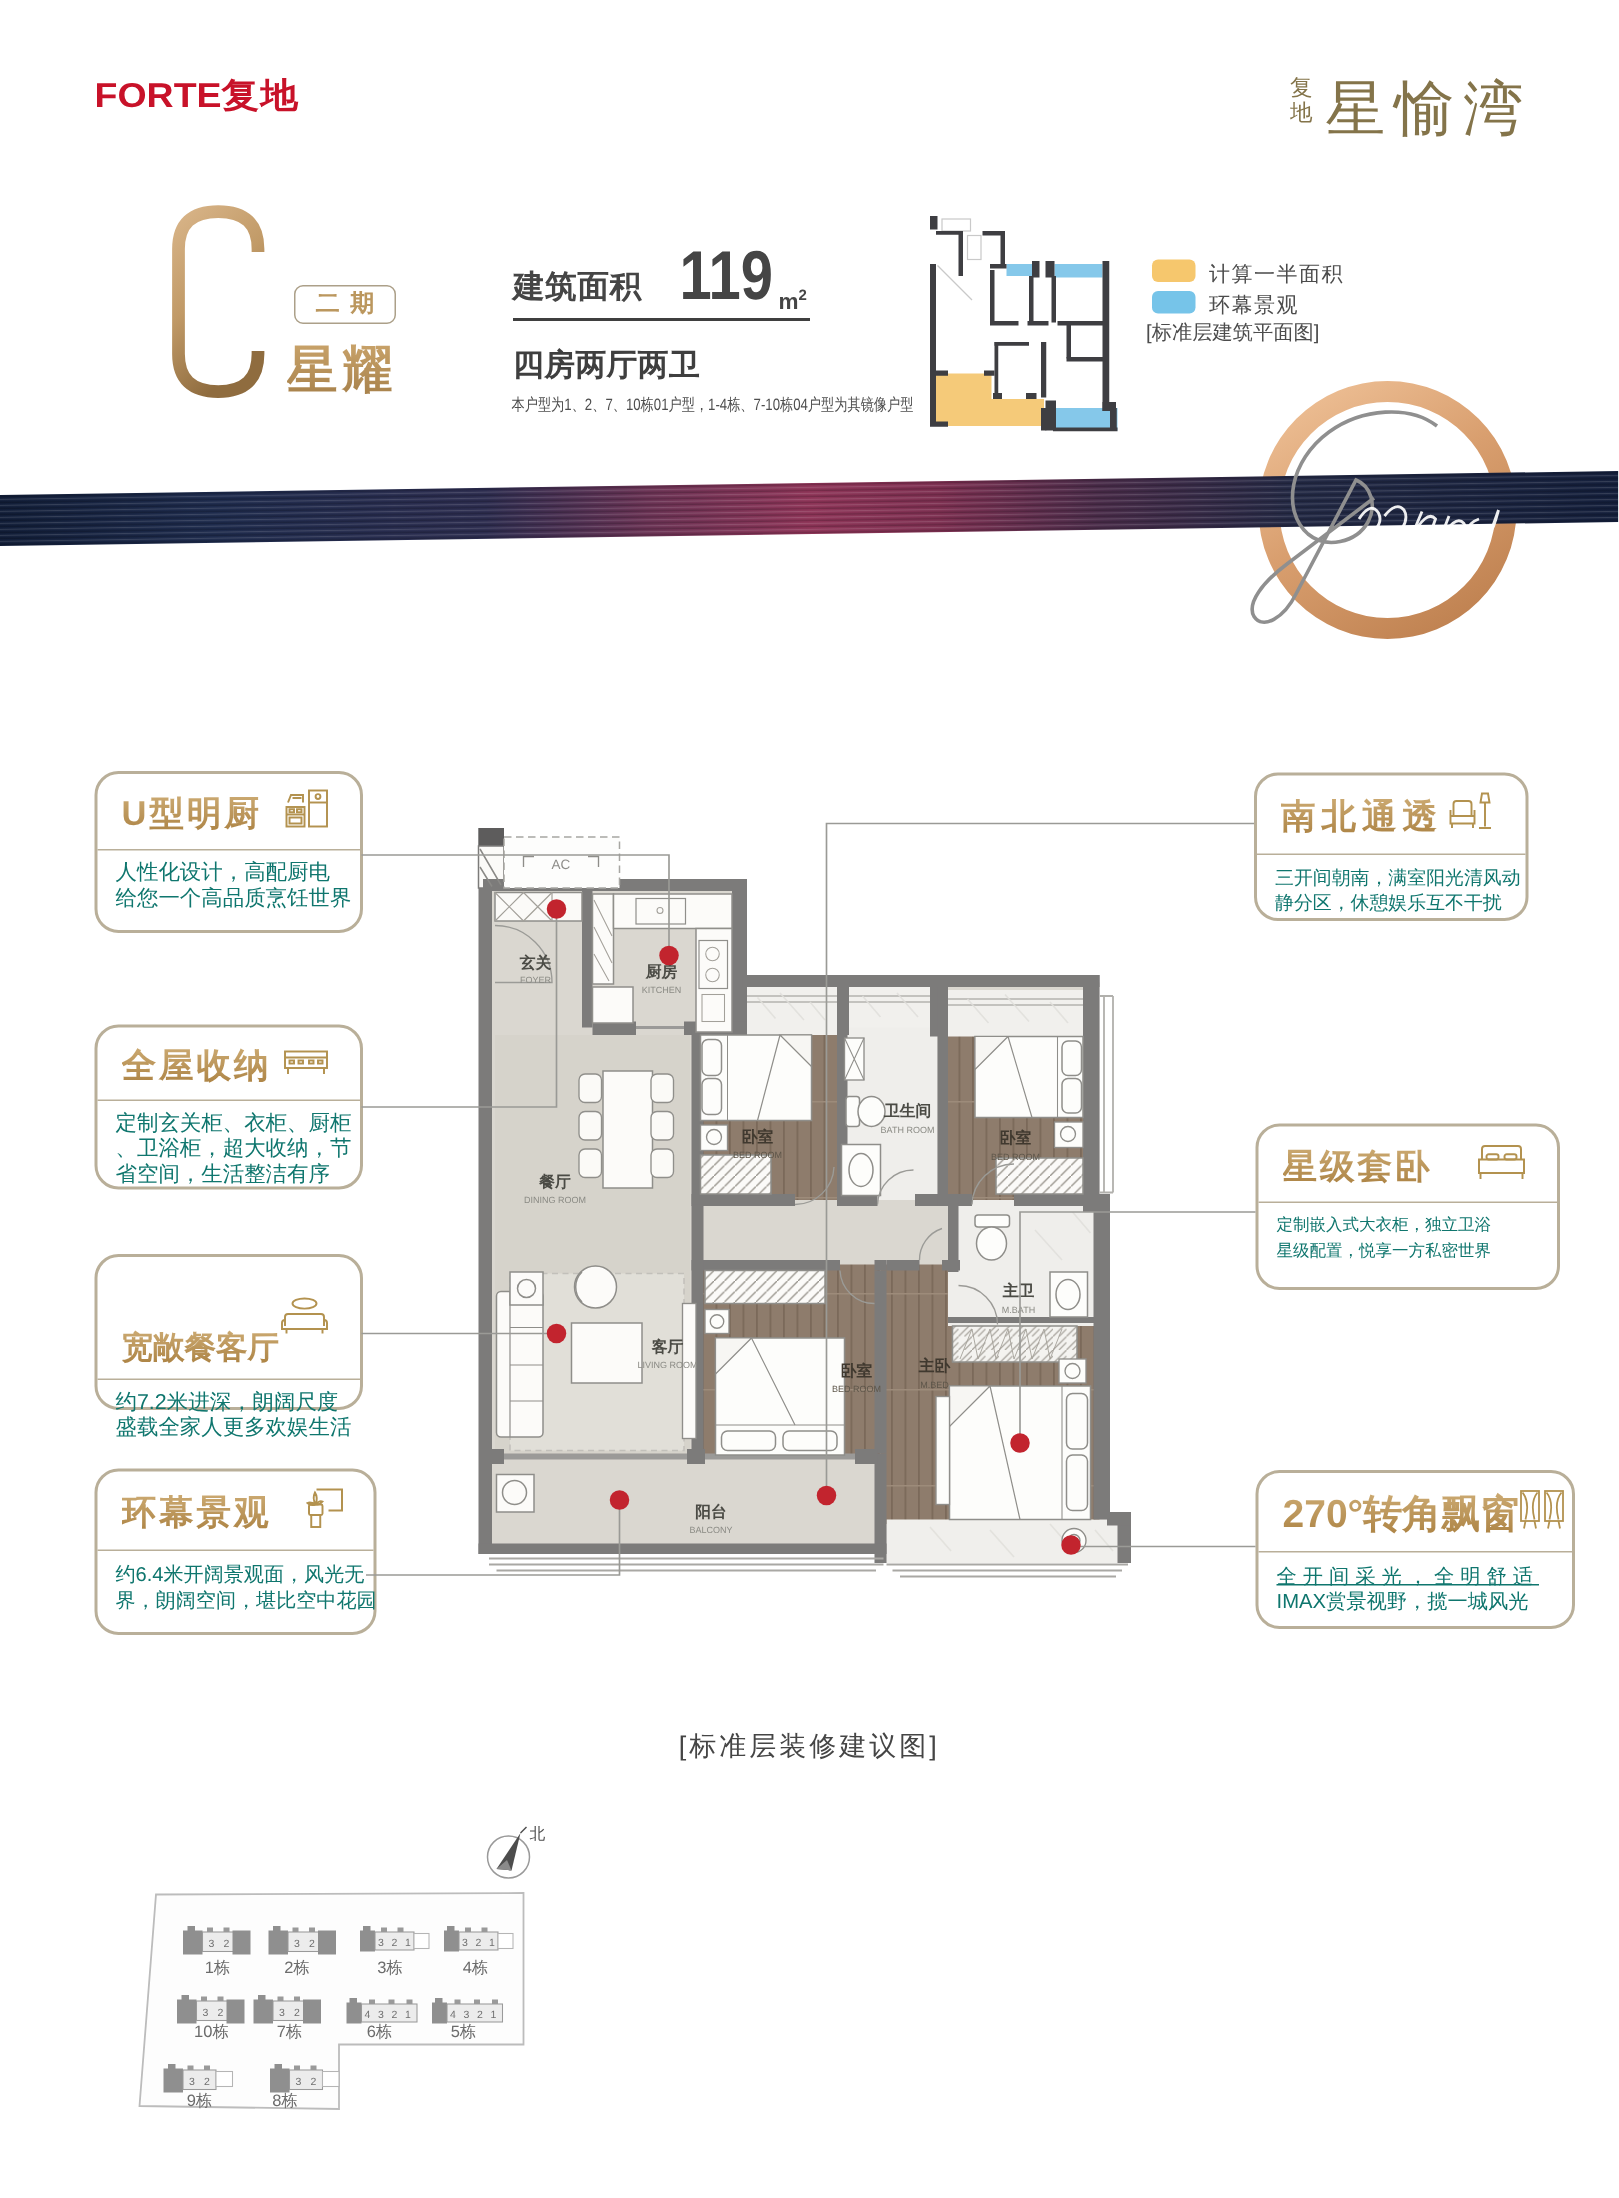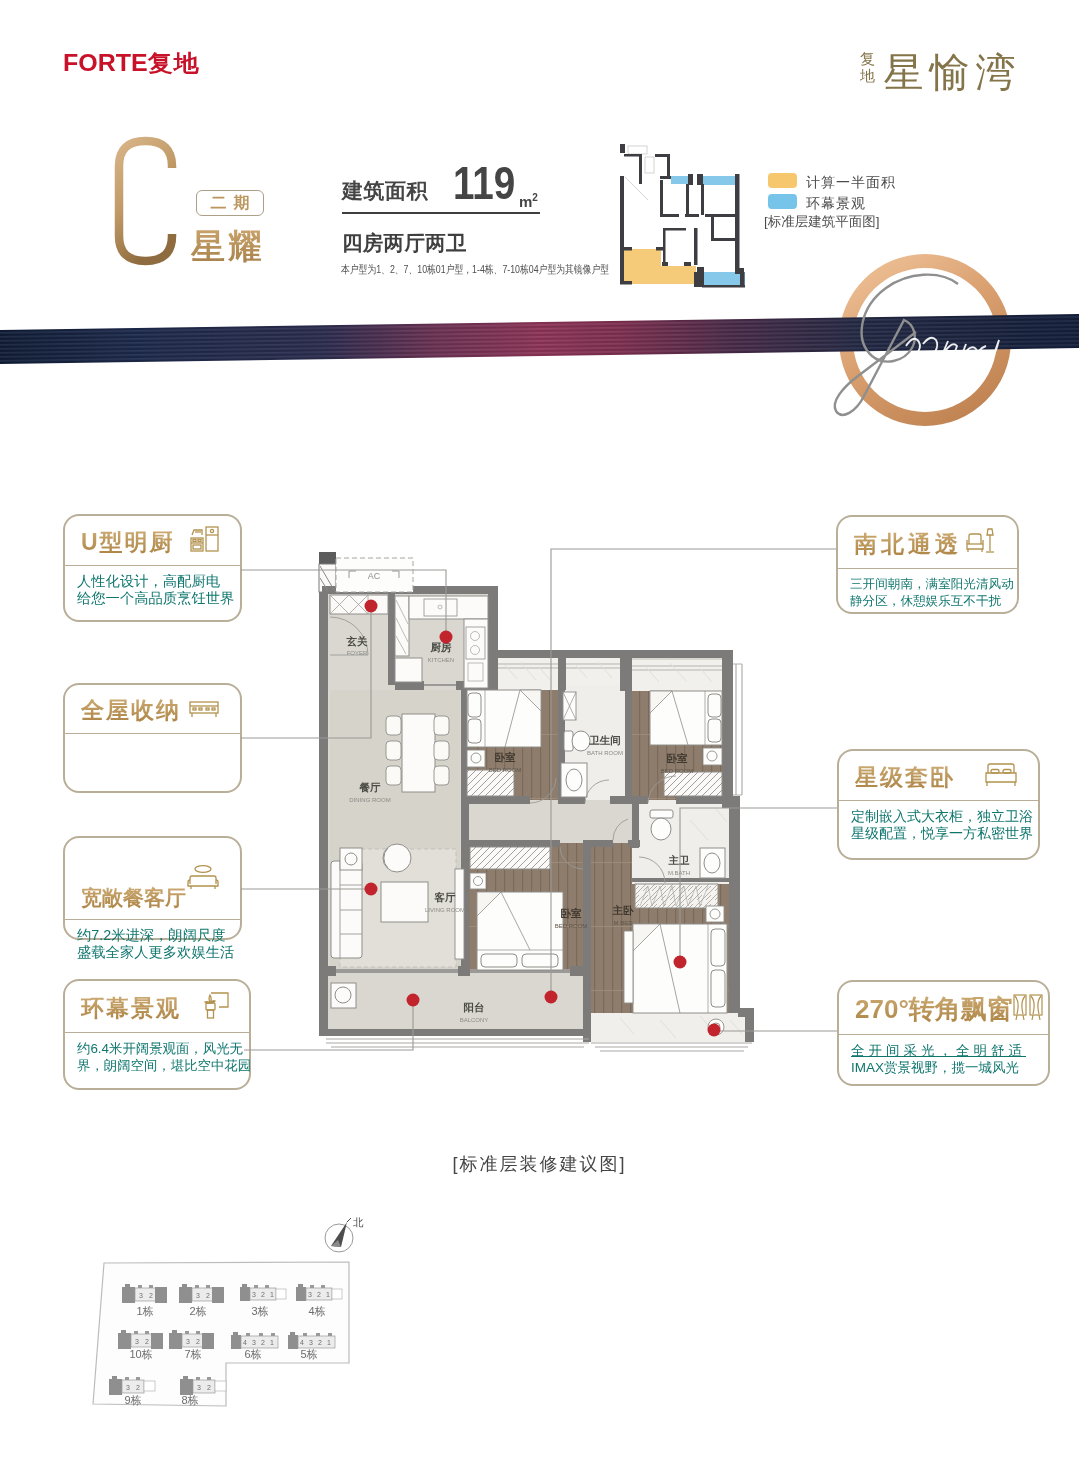--- a/index.html
+++ b/index.html
@@ -185,20 +185,21 @@
     <line x1="2" y1="10" x2="30" y2="10"></line>
     <rect x="5" y="12" width="3" height="2"></rect>
           <rect x="11" y="12" width="3" height="2"></rect>
     <rect x="18" y="12" width="3" height="2"></rect>
           <rect x="24" y="12" width="3" height="2"></rect>
     <line x1="4" y1="17" x2="4" y2="21"></line>
           <line x1="28" y1="17" x2="28" y2="21"></line>
   </svg></span>
     </div>
   <div class="div" style="margin-top:1px;"></div>
+  <div class="bd">定制玄关柜、衣柜、厨柜<br>、卫浴柜，超大收纳，节<br>省空间，生活整洁有序</div>
 </div>
 
 <div class="callout" style="left:63px;top:836px;width:175px;height:100px;">
   <div class="ttl">
       <span class="t" style="font-size:21px;letter-spacing:0px;margin-top:36px;">宽敞餐客厅</span>
       <span>
   
   <svg width="34" height="28" viewBox="0 0 34 28" fill="none" stroke="#b3924f" stroke-width="1.3">
     <ellipse cx="17" cy="5" rx="8" ry="3.4"></ellipse>
     <path d="M4,16 Q2,16 2,18 L2,22 L32,22 L32,18 Q32,16 30,16"></path>
@@ -255,21 +256,21 @@
   <svg width="34" height="28" viewBox="0 0 34 28" fill="none" stroke="#b3924f" stroke-width="1.3">
     <path d="M4,12 L4,5 Q4,3 6,3 L28,3 Q30,3 30,5 L30,12"></path>
     <path d="M2,12 L32,12 L32,21 L2,21 Z"></path>
     <rect x="7" y="8.5" width="8" height="3.5" rx="1.5"></rect>
           <rect x="19" y="8.5" width="8" height="3.5" rx="1.5"></rect>
     <line x1="3" y1="21" x2="3" y2="25"></line>
           <line x1="31" y1="21" x2="31" y2="25"></line>
   </svg></span>
     </div>
   <div class="div" style="margin-top:1px;"></div>
-  <div class="bd" style="font-size:14px;">定制嵌入式大衣柜，独立卫浴<br>星级配置，悦享一方私密世界</div>
+  <div class="bd" style="font-size:11px;">定制嵌入式大衣柜，独立卫浴<br>星级配置，悦享一方私密世界</div>
 </div>
 
 <div class="callout" style="left:837px;top:980px;width:209px;height:102px;">
   <div class="ttl">
       <span class="t" style="font-size:26px;letter-spacing:0;">270°转角飘窗</span>
       <span>
   
   <svg width="30" height="28" viewBox="0 0 30 28" fill="none" stroke="#b3924f" stroke-width="1.2">
     <rect x="1" y="1" width="12" height="20"></rect>
     <path d="M2,2 Q7,8 4,20 M12,2 Q7,8 10,20 M4,21 L3,26 M10,21 L11,26"></path>

